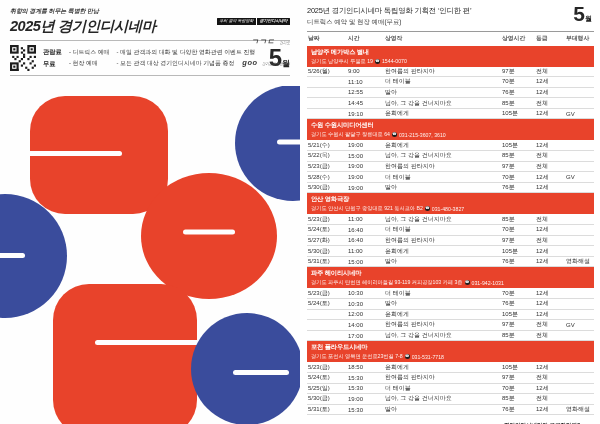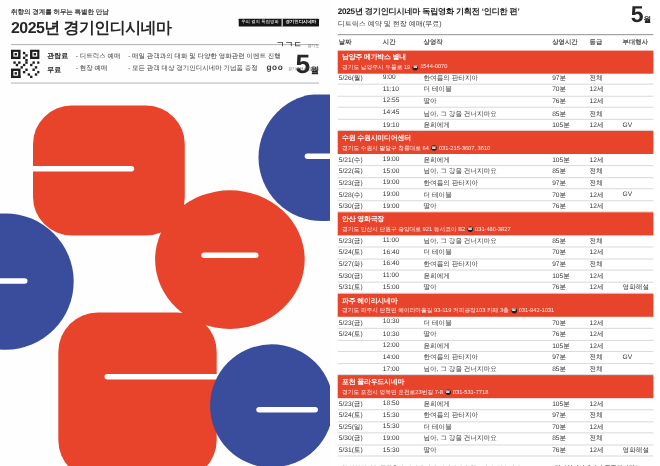--- a/index.html
+++ b/index.html
@@ -2,21 +2,21 @@
 <html><head>
 <meta charset="utf-8">
 <style>
   * { margin:0; padding:0; box-sizing:border-box; }
   body { font-family:"Liberation Sans","DejaVu Sans",sans-serif; background:#f2f2f2; }
   .page { width:600px; height:424px; background:#fff; display:flex; overflow:hidden;
           outline:1px solid #ddd; position:relative; }
 
   
   .poster { width:300px; height:424px; position:relative; overflow:hidden; background:#fefefe; flex:0 0 300px; }
-  .p-head { padding:7px 10px 0 10px; position:relative; }
+  .p-head { padding:7px 10px 0 10px; position:relative;font-style:italic; }
   .eyebrow { font-size:6px; font-weight:700; color:#3a3a3a; letter-spacing:-0.1px; margin-bottom:2px; }
   .p-title { font-size:14.5px; font-weight:800; color:#262626; line-height:1.2; letter-spacing:-0.5px; }
   .brand { position:absolute; top:8px; right:10px; text-align:right; }
   .badge { display:inline-flex; background:#141414; color:#fff; font-size:4px; line-height:1; border-radius:0.5px; }
   .badge .seg { padding:1.5px 2.5px; white-space:nowrap; }
   .badge .seg2 { border-left:0.5px solid #fff; font-weight:700; }
   .logos { margin-top:4px; display:flex; flex-direction:column; align-items:flex-end; gap:3px; color:#3b3b3b; }
   .logo-mark { font-weight:800; font-size:7.5px; line-height:1; letter-spacing:0.5px; }
   .logo-sub { font-size:3.5px; color:#555; }
   .info-bar { margin:5px 10px 0 10px; border-top:1px solid #b9b9b9; border-bottom:1px solid #b9b9b9;
@@ -25,21 +25,21 @@
   .fee-col { line-height:1.9; font-size:6.3px; font-weight:700; color:#222; white-space:nowrap; }
   .method-col, .benefit-col { line-height:1.9; font-size:5.9px; color:#333; white-space:nowrap; }
   .p-month { margin-left:auto; display:flex; align-items:baseline; color:#262626; }
   .p-month .num { font-size:24px; font-weight:700; line-height:0.9; }
   .p-month .suf { font-size:8px; font-weight:700; }
   .art { position:absolute; left:0; top:86px; width:300px; height:338px; }
 
   
   .schedule { width:300px; height:424px; flex:0 0 300px; background:#fff; padding:6px 6px 4px 7px; position:relative; }
   .s-head { position:relative; padding-right:34px; }
-  .s-title { font-size:7.4px; font-weight:700; color:#232323; letter-spacing:-0.2px; }
+  .s-title { font-size:7.4px; font-weight:400; color:#232323; letter-spacing:-0.2px; }
   .s-sub { font-size:6.4px; color:#333; margin-top:1.5px; }
   .s-month { position:absolute; top:-1px; right:2px; display:flex; align-items:baseline; color:#262626; }
   .s-month .num { font-size:21px; font-weight:700; line-height:0.9; }
   .s-month .suf { font-size:7px; font-weight:700; }
   .cols { display:flex; border-top:1px solid #9a9a9a; margin-top:4px; padding:2.5px 1px;
           font-size:5.8px; font-weight:700; color:#4e4e4e; }
   .c-date { width:40px; } .c-time { width:37px; } .c-title { flex:1; }
   .c-run { width:34px; } .c-rate { width:30px; } .c-event { width:27px; }
   .band { background:#E8432B; color:#fff; padding:2px 4px; }
   .band-name { font-size:6.3px; font-weight:800; letter-spacing:-0.2px; }

